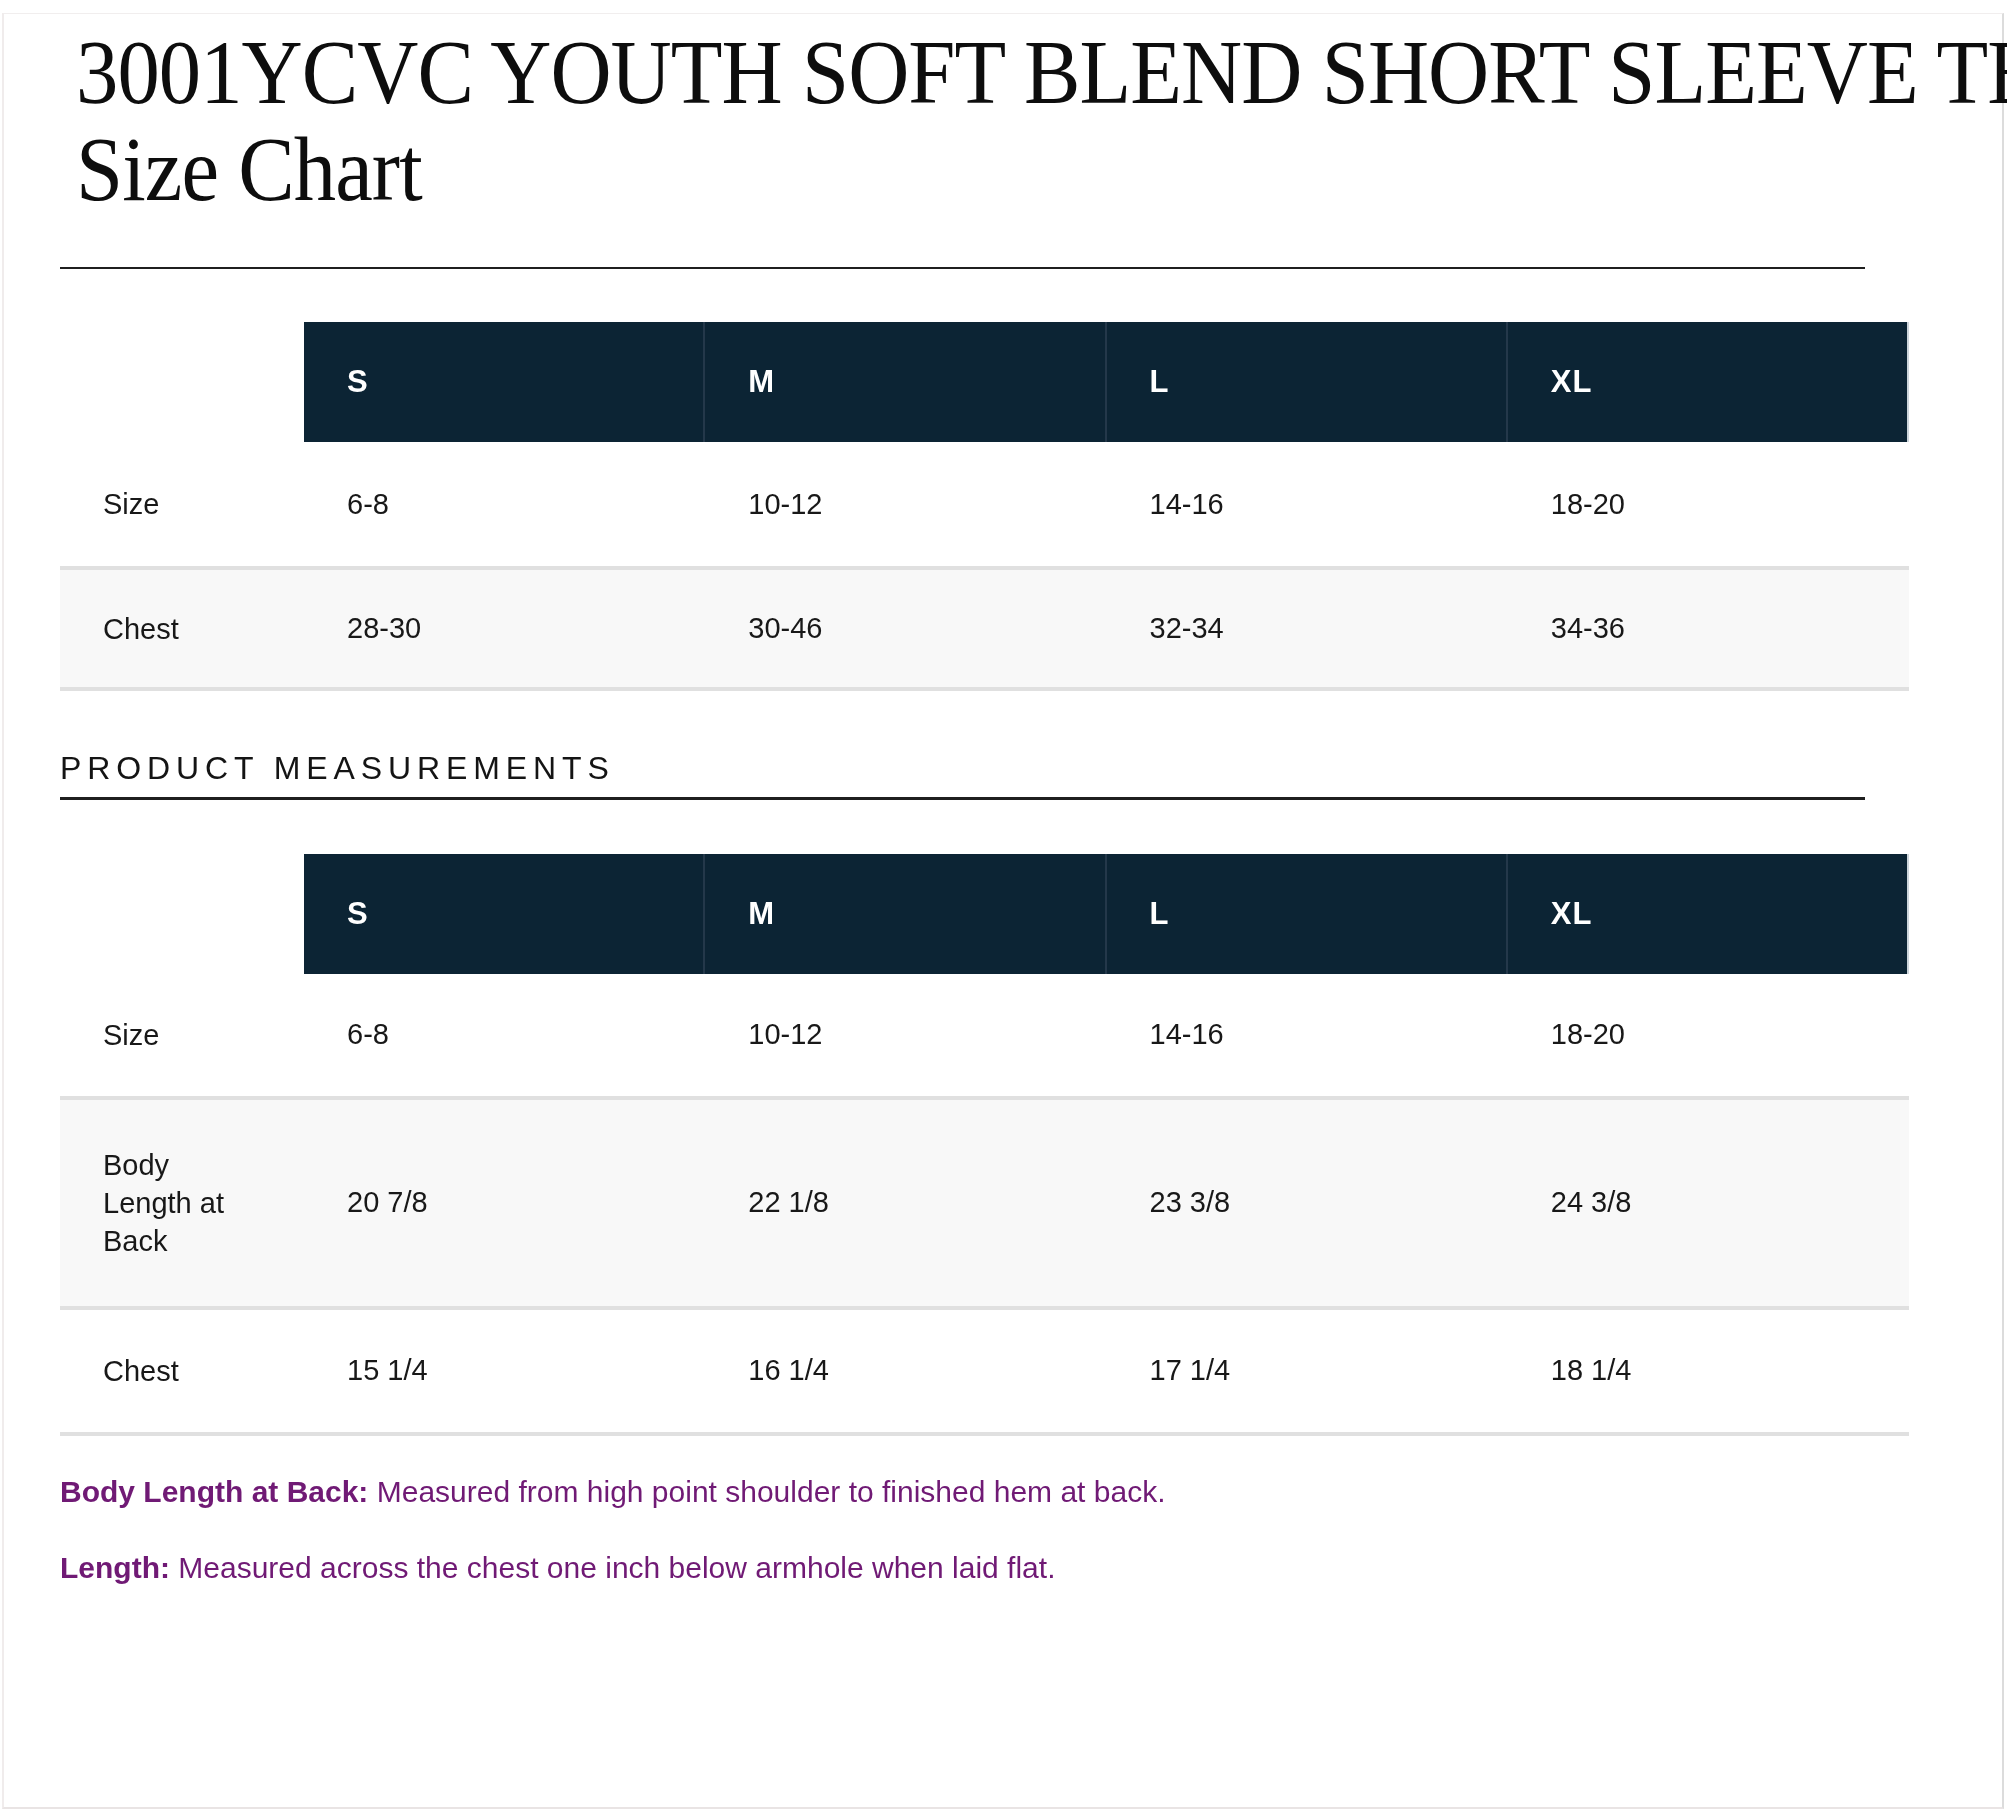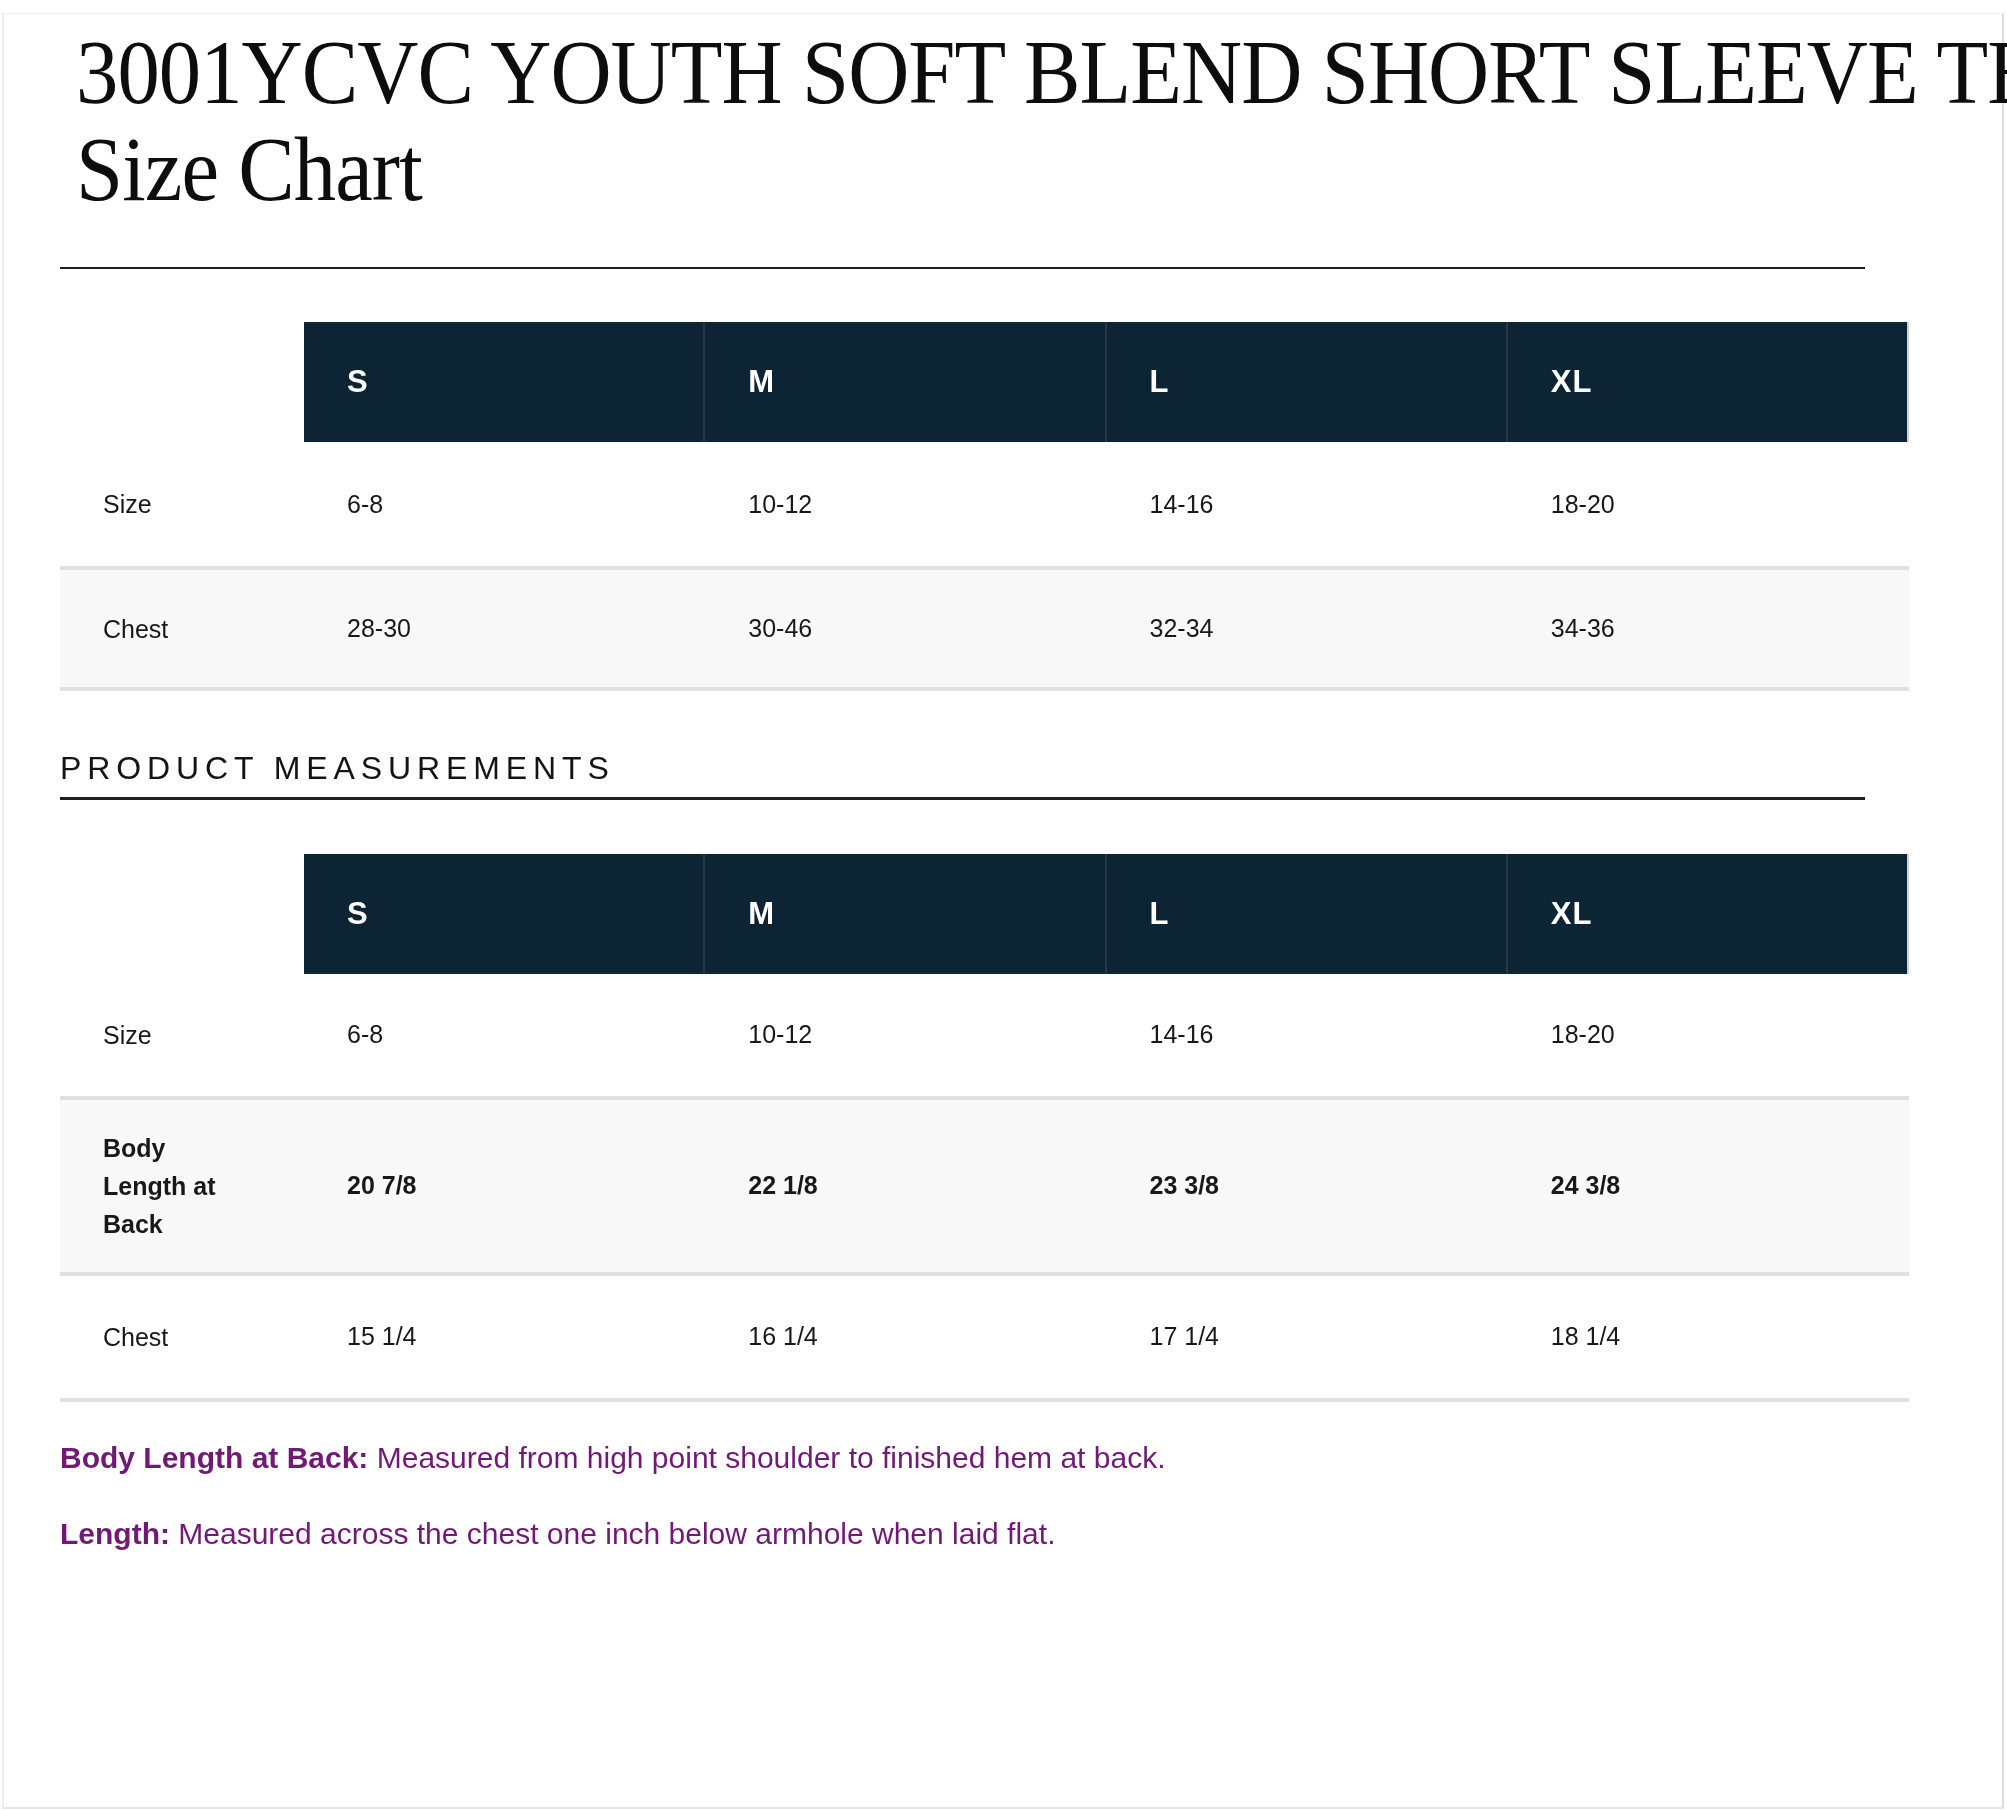--- a/index.html
+++ b/index.html
@@ -44,26 +44,26 @@
     background:var(--header-bg, #0c2434);
     border-right:2px solid #ccd4da;
   }
   .th {
     flex:1; display:flex; align-items:center;
     padding-left:43px;
     color:var(--header-text, #ffffff);
     font-weight:700; font-size:31px; letter-spacing:1px;
   }
   .th + .th { border-left:2px solid #24384a; }
-  .row { display:flex; align-items:center; font-size:25px; }
+  .row { display:flex; align-items:center; font-size:29px; }
   .row.alt { background:var(--row-alt-bg, #f8f8f8); }
   .row-h127 { height:124px; }
   .row-h119 { height:117px; }
   .row-h124 { height:122px; }
-  .row-h198 { height:172px;font-weight:bold; }
+  .row-h198 { height:206px; }
   .rowlabel {
     width:244px; padding-left:43px; padding-right:53px;
     line-height:38px; color:#181818;
   }
   .cell { flex:1; padding-left:43px; color:#181818; }
   .divider { width:1849px; height:3.9px; background:var(--divider, #e0e0e0); }
   
   .section-heading {
     margin:59px 0 0 60px;
     font-size:32px; line-height:37px;

